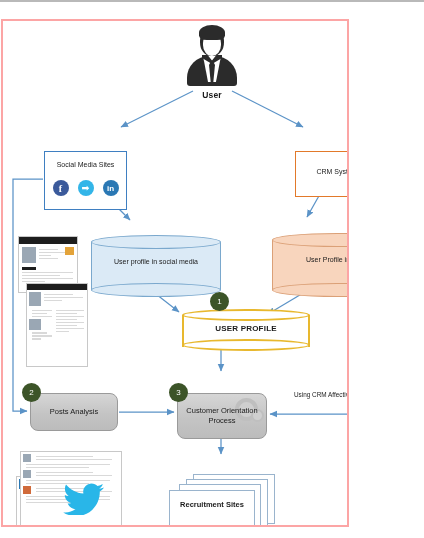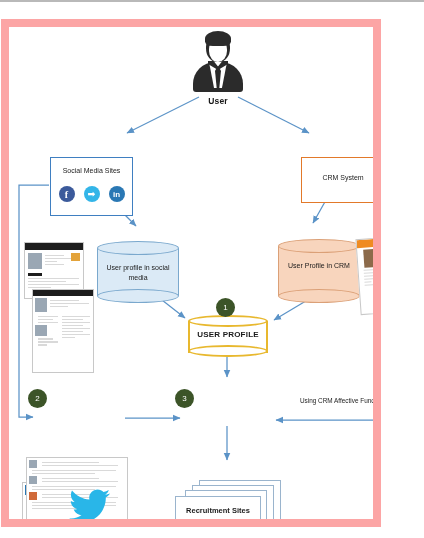--- a/index.html
+++ b/index.html
@@ -2,22 +2,22 @@
 <html><head>
 <meta charset="utf-8">
 <style>
   html,body{margin:0;padding:0;background:#ffffff;}
   body{width:424px;height:538px;overflow:hidden;
        font-family:"Liberation Sans","DejaVu Sans",sans-serif;
        color:#1a1a1a;position:relative;}
 
   #topline{position:absolute;left:0;top:0;width:424px;height:2px;background:#b9b9b9;}
 
-  #frame{position:absolute;left:1px;top:19px;width:380px;height:508px;
-         border:8px solid #fca5a5;background:#fff;box-sizing:border-box;overflow:hidden;}
+  #frame{position:absolute;left:1px;top:19px;width:348px;height:508px;
+         border:2px solid #fca5a5;background:#fff;box-sizing:border-box;overflow:hidden;}
 
   .canvas{position:absolute;left:0;top:0;width:100%;height:100%;}
   svg.edges{position:absolute;left:0;top:0;width:416px;height:504px;pointer-events:none;}
 
   
   #user-node{position:absolute;left:178px;top:3px;width:62px;height:84px;text-align:center;}
   .avatar{position:relative;width:58px;height:62px;margin:0 auto;}
   .av-head{position:absolute;left:17px;top:2px;width:24px;height:30px;background:#2b2b2b;
            border-radius:50% 50% 45% 45%;}
   .av-face{position:absolute;left:20px;top:10px;width:18px;height:22px;background:#fff;
@@ -47,21 +47,21 @@
          justify-content:center;color:#fff;font-weight:bold;font-size:10px;
          font-family:"Liberation Serif",serif;}
   .sicon.fb{background:#3b5a9b;}
   .sicon.tw{background:#33b5e8;font-size:9px;}
   .sicon.li{background:#2a78b4;font-size:8px;font-family:"Liberation Sans",sans-serif;}
 
   #crm-box{left:292px;top:130px;width:84px;height:46px;border:1.6px solid #e2792a;}
   #crm-title{position:absolute;left:0;top:16px;width:100%;text-align:center;font-size:7px;}
 
   
-  .cyl{position:absolute;}
+  .cyl{position:absolute;padding-left:48px;}
   .cyl .top{position:absolute;left:0;top:0;width:100%;height:14px;border-radius:50%;
             box-sizing:border-box;}
   .cyl .body{position:absolute;left:0;top:7px;width:100%;box-sizing:border-box;}
   .cyl .bot{position:absolute;left:0;width:100%;height:14px;border-radius:50%;
             box-sizing:border-box;}
   .cyl .txt{position:absolute;left:0;width:100%;text-align:center;font-size:7px;
             line-height:9.5px;z-index:4;}
 
   #cyl-social{left:88px;top:214px;width:82px;height:62px;}
   #cyl-social .top{background:#dbeaf6;border:1.1px solid #7aa8cd;}
@@ -213,21 +213,29 @@
       <div class="txt">User Profile in CRM</div>
     </div>
 
     <div class="cyl" id="cyl-profile">
       <div class="body"></div>
         <div class="bot"></div>
         <div class="top"></div>
       <div class="txt">USER PROFILE</div>
     </div>
 
-
+    <div class="proc" id="posts-analysis">
+      <span>Posts Analysis</span>
+    </div>
+
+    <div class="proc" id="cop">
+      <span class="gear big"></span>
+      <span class="gear small"></span>
+      <span class="cop-txt">Customer Orientation Process</span>
+    </div>
 
     <div class="badge" id="badge-1">1</div>
     <div class="badge" id="badge-2">2</div>
     <div class="badge" id="badge-3">3</div>
 
     <div id="crm-note">Using CRM Affective Functionalities</div>
 
     <div id="docs">
       <div class="doc d1"></div>
       <div class="doc d2"></div>

